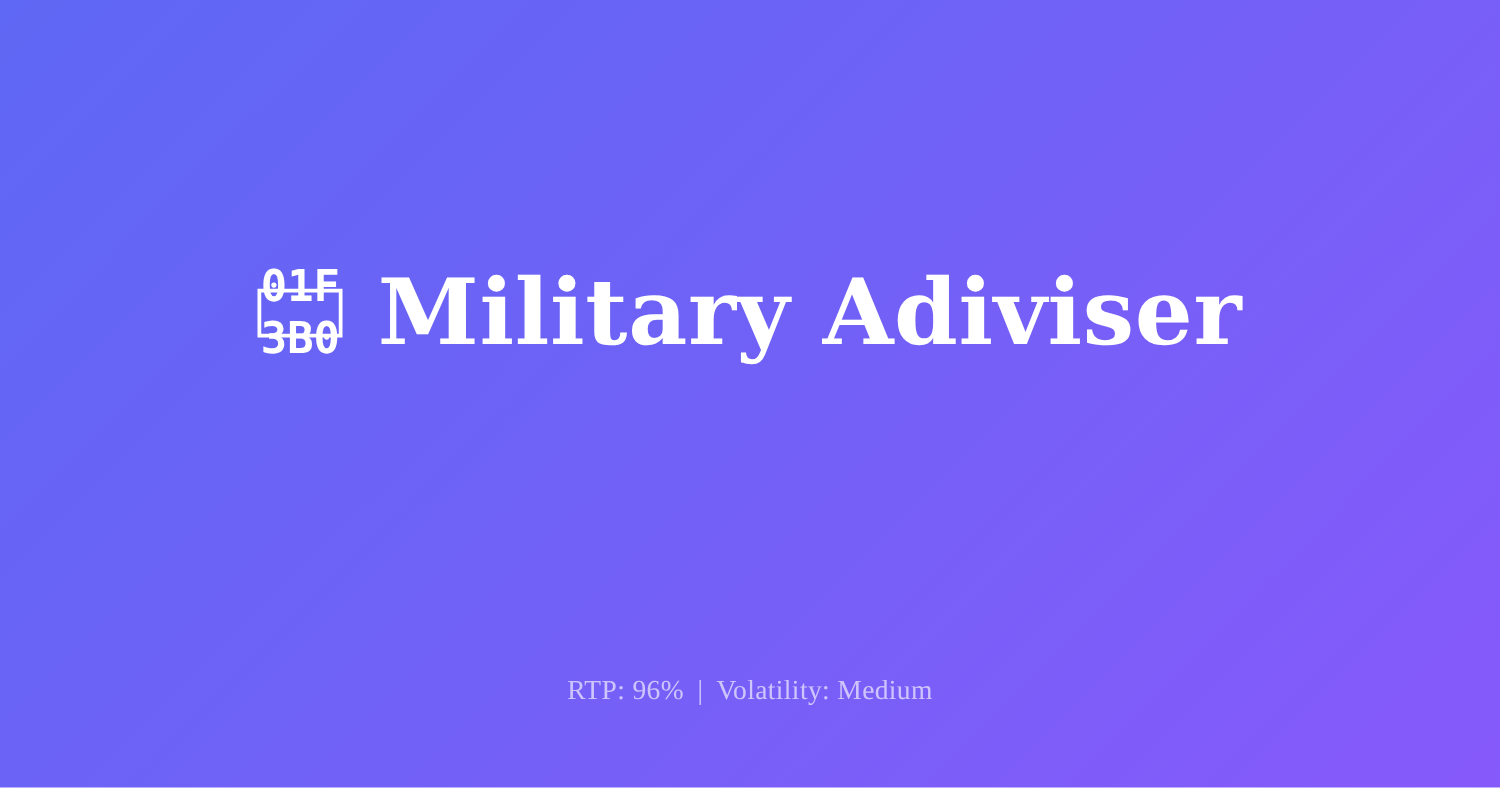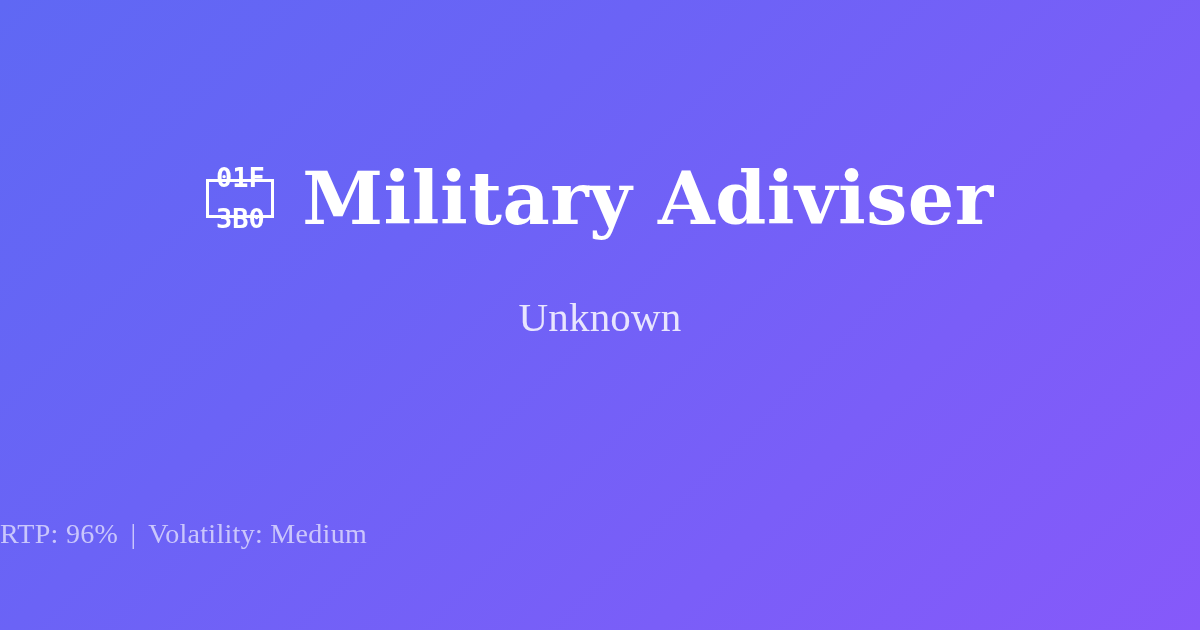--- a/index.html
+++ b/index.html
@@ -56,21 +56,21 @@
     box-sizing: border-box;
     display: inline-flex;
     flex-direction: column;
     align-items: center;
     justify-content: center;
     width: 68px;
     height: 39px;
     border: 3px solid #ffffff;
     color: #ffffff;
     font-family: "DejaVu Sans Mono", "Liberation Mono", monospace;
-    font-size: 27px;
+    font-size: 35px;
     font-weight: 700;
     line-height: 1.02;
     letter-spacing: 0px;
     flex: none;
     gap: 15px;
   }
 
   .tofu-row {
     display: block;
     height: 26px;
@@ -99,24 +99,24 @@
     color: rgba(255, 255, 255, 0.84);
     line-height: 1;
     letter-spacing: 0.2px;
   }
 
   
   .meta {
     position: absolute;
     left: 0;
     right: 0;
-    bottom: 82px;
-    text-align: left;
+    bottom: 67px;
+    text-align: center;
     font-family: "Liberation Serif", "DejaVu Serif", serif;
-    font-size: 28px;
+    font-size: 22px;
     font-weight: 400;
     color: rgba(255, 255, 255, 0.64);
     letter-spacing: 0.3px;
     line-height: 1;
   }
 
   .meta-sep {
     padding: 0 5px;
   }
 </style>
@@ -131,21 +131,20 @@
 
       <span class="tofu">
         <span class="tofu-row">01F</span>
         <span class="tofu-row">3B0</span>
       </span>
 
       <h1 class="game-title">Military Adiviser</h1>
 
     </div>
 
-    <div class="provider">Unknown</div>
 
   </div>
 
   <div class="meta">
     <span>RTP:</span>
     <span>96%</span>
     <span class="meta-sep">|</span>
     <span>Volatility:</span>
     <span>Medium</span>
   </div>

